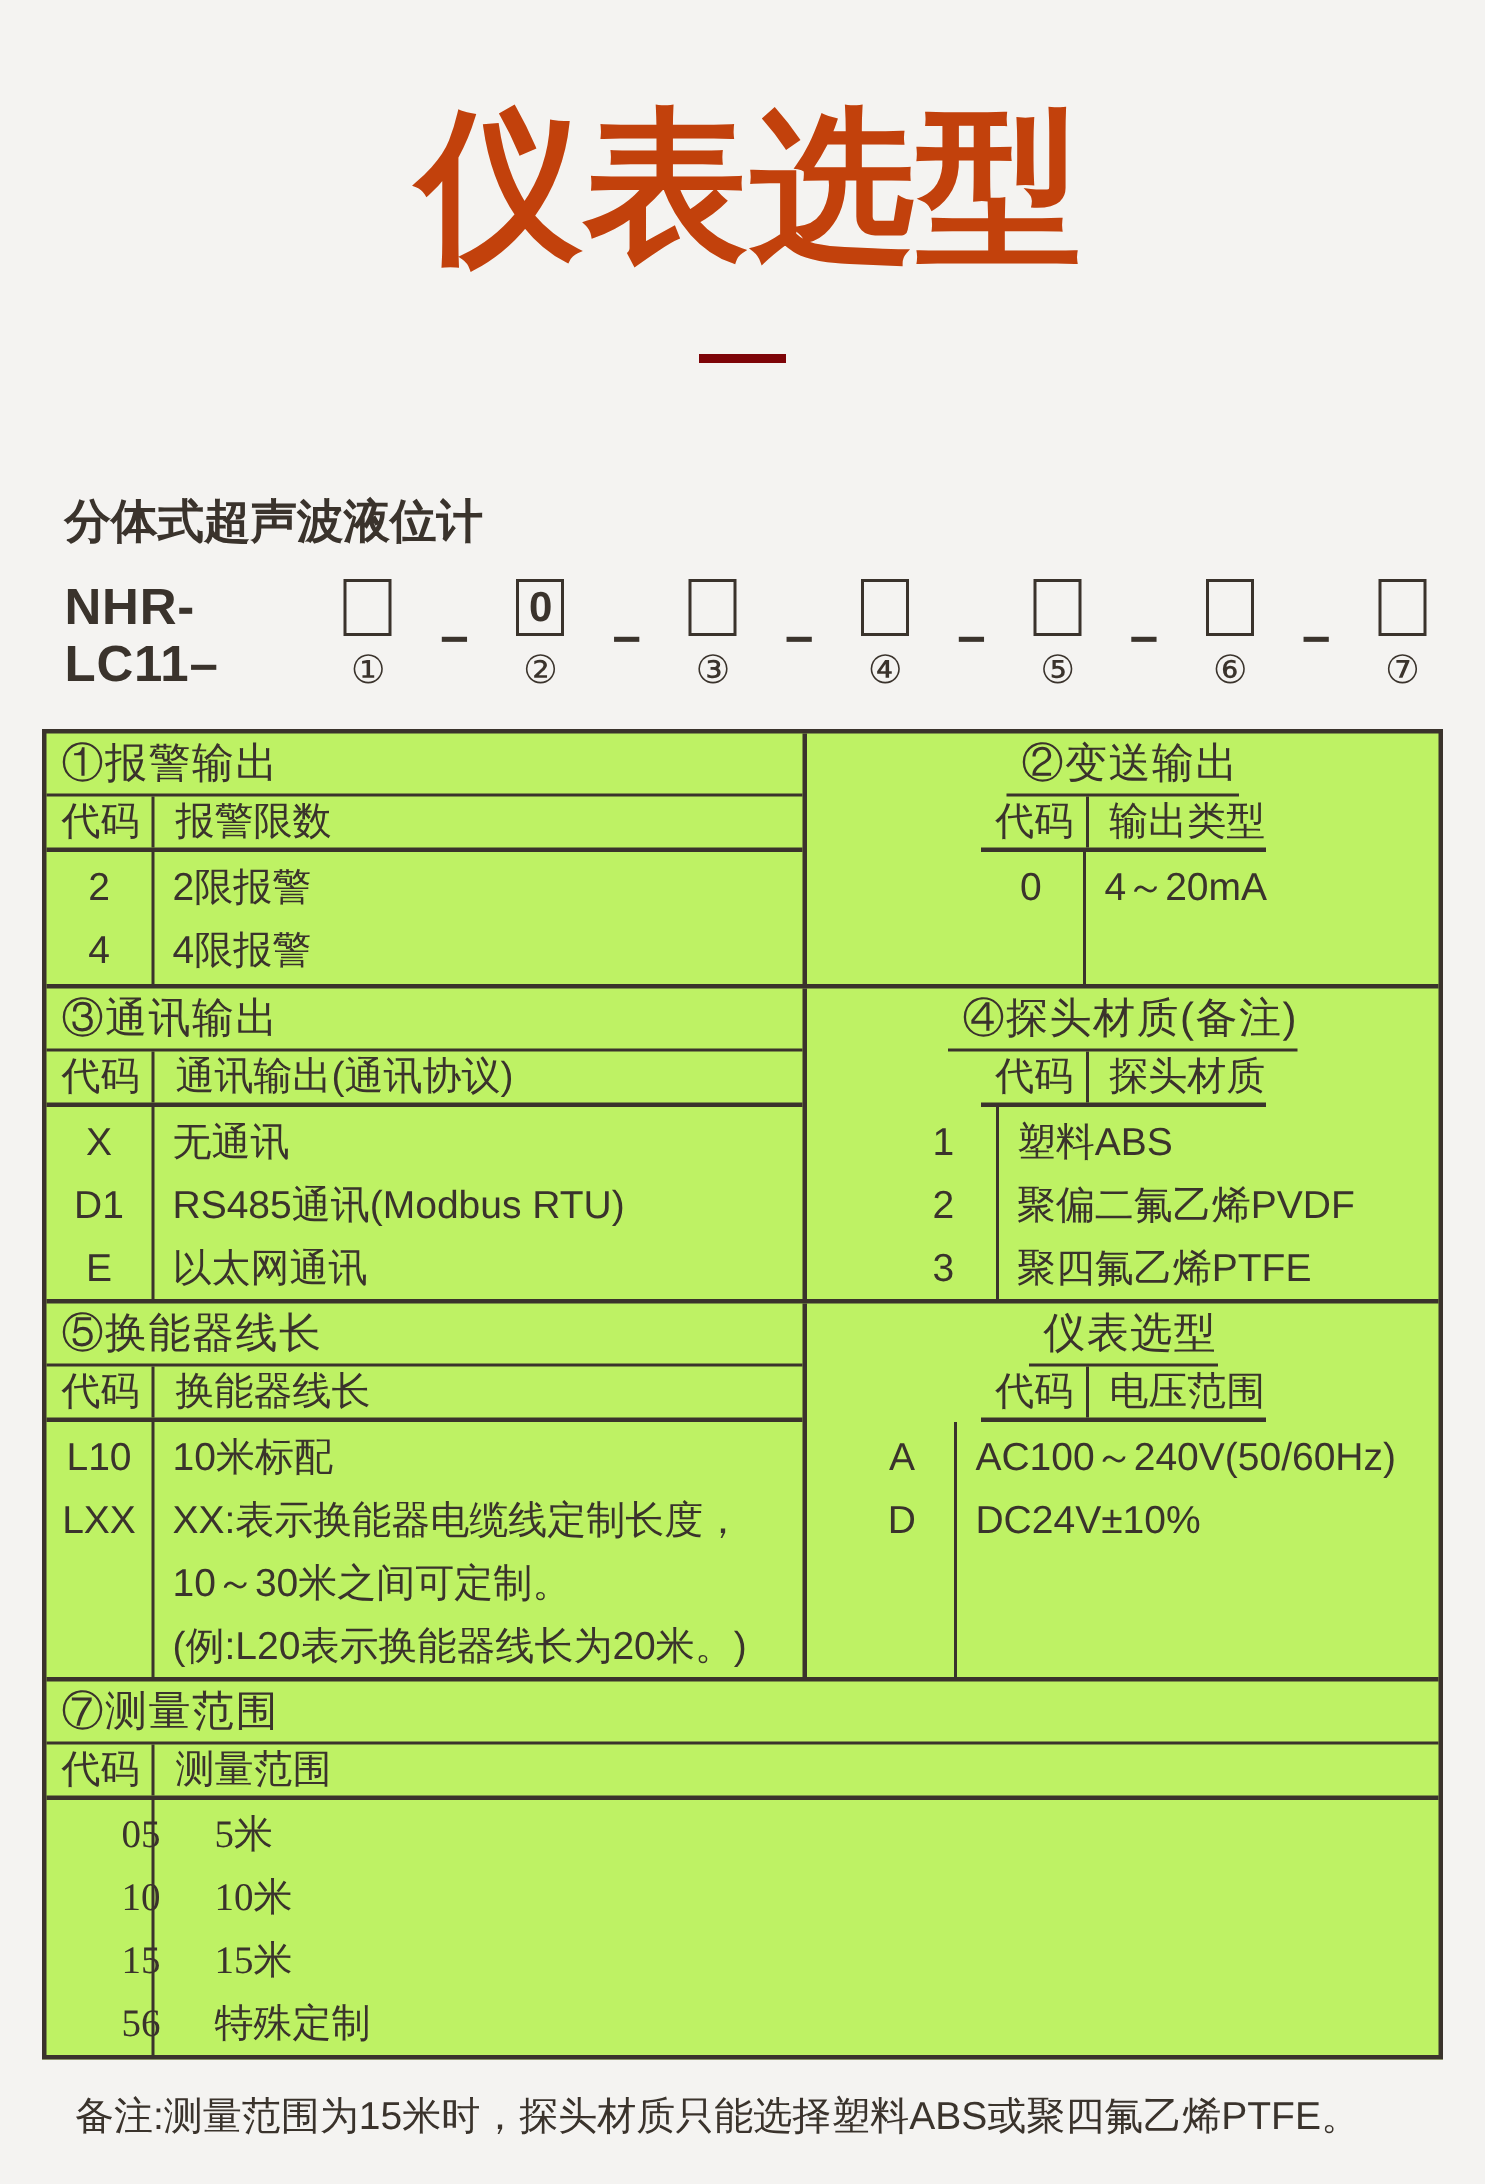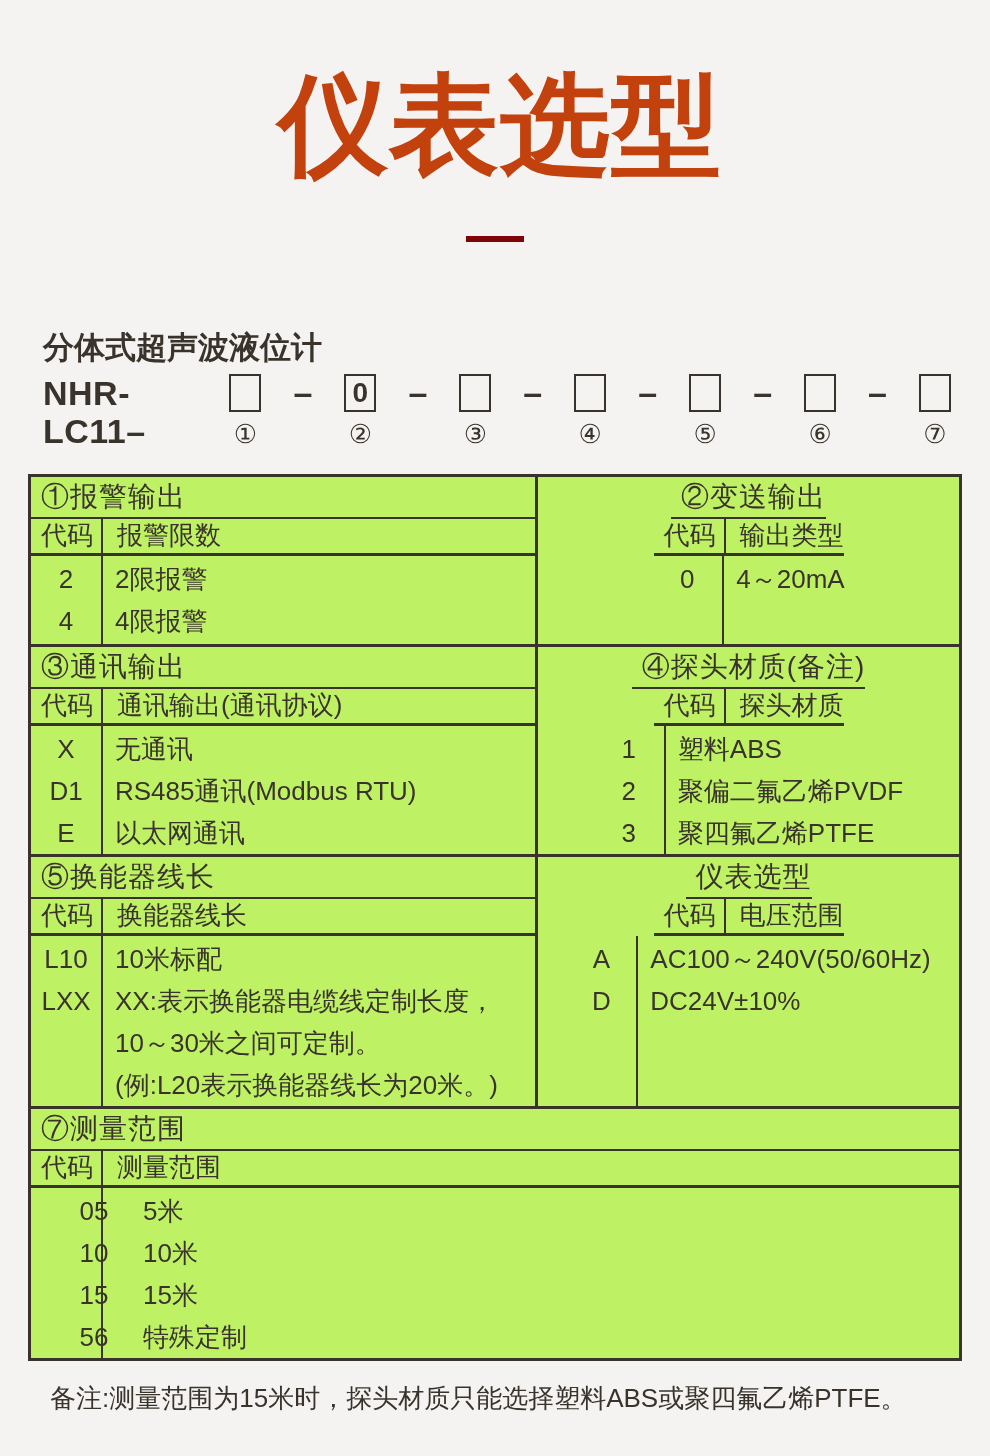--- a/index.html
+++ b/index.html
@@ -28,23 +28,23 @@
   }
   
   .content { padding-left:43px; padding-right:39px; }
   .product-subtitle {
     margin-top:88px;
     font-size:31px;
     font-weight:700;
     line-height:1.15;
   }
   .model-line {
-    margin-top:8px;
+    margin-top:20px;
     display:flex;
-    align-items:flex-start;
+    align-items:center;
     gap:20px;
   }
   .model-prefix {
     font-size:34px;
     font-weight:700;
     line-height:38px;
     margin-right:12px;
     letter-spacing:0.5px;
   }
   .model-slot { display:flex; flex-direction:column; align-items:center; }
@@ -70,21 +70,21 @@
   }
   
   .sel-table {
     width:934px;
     margin:24px 0 0 28px;
     border:3px solid #3a332c;
     background:#bef264;
   }
   .band { display:grid; grid-template-columns:504px 1fr; }
   .band + .band { border-top:3px solid #3a332c; }
-  .band.full { grid-template-columns:1fr; }
+  .band.full { grid-template-columns:1fr;font-family:Liberation Serif, serif; }
   .tsection { display:flex; flex-direction:column; }
   .tsection.right { border-left:3px solid #3a332c;align-items:center; }
   .sec-title {
     height:42px;
     border-bottom:2px solid #3a332c;
     display:flex; align-items:center;
     padding-left:10px;
     font-size:28px;
     letter-spacing:1px;
   }

